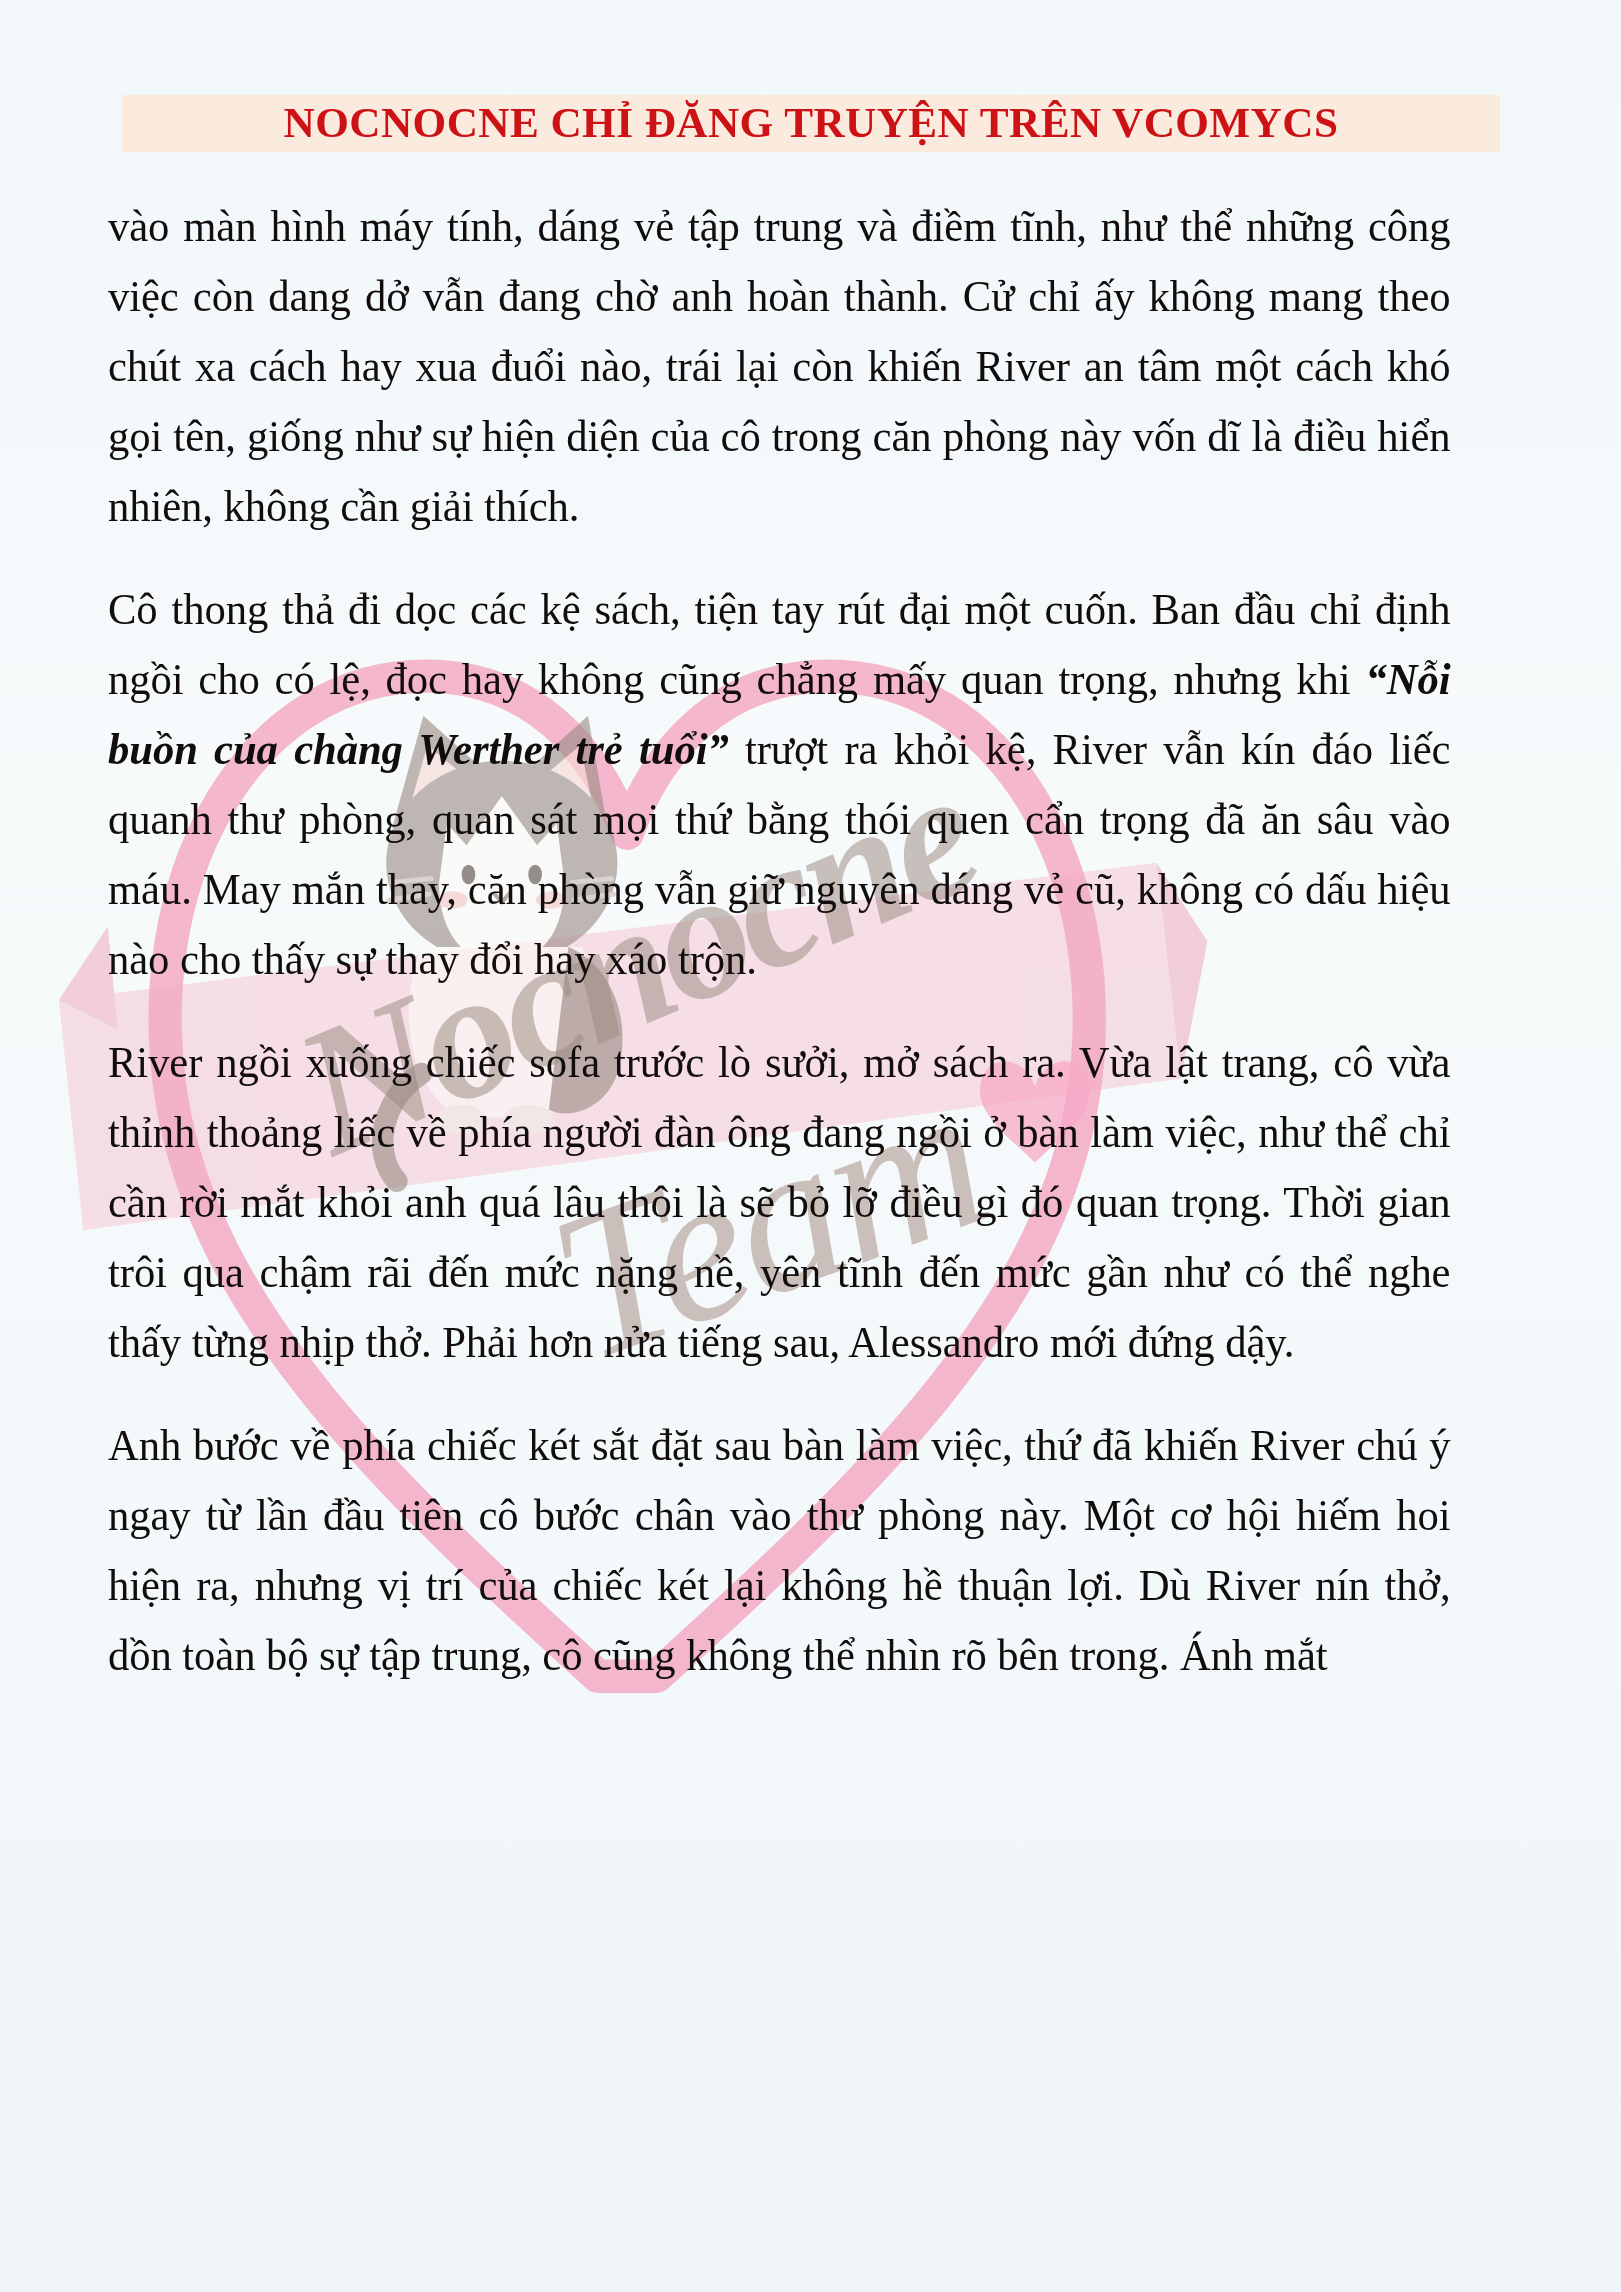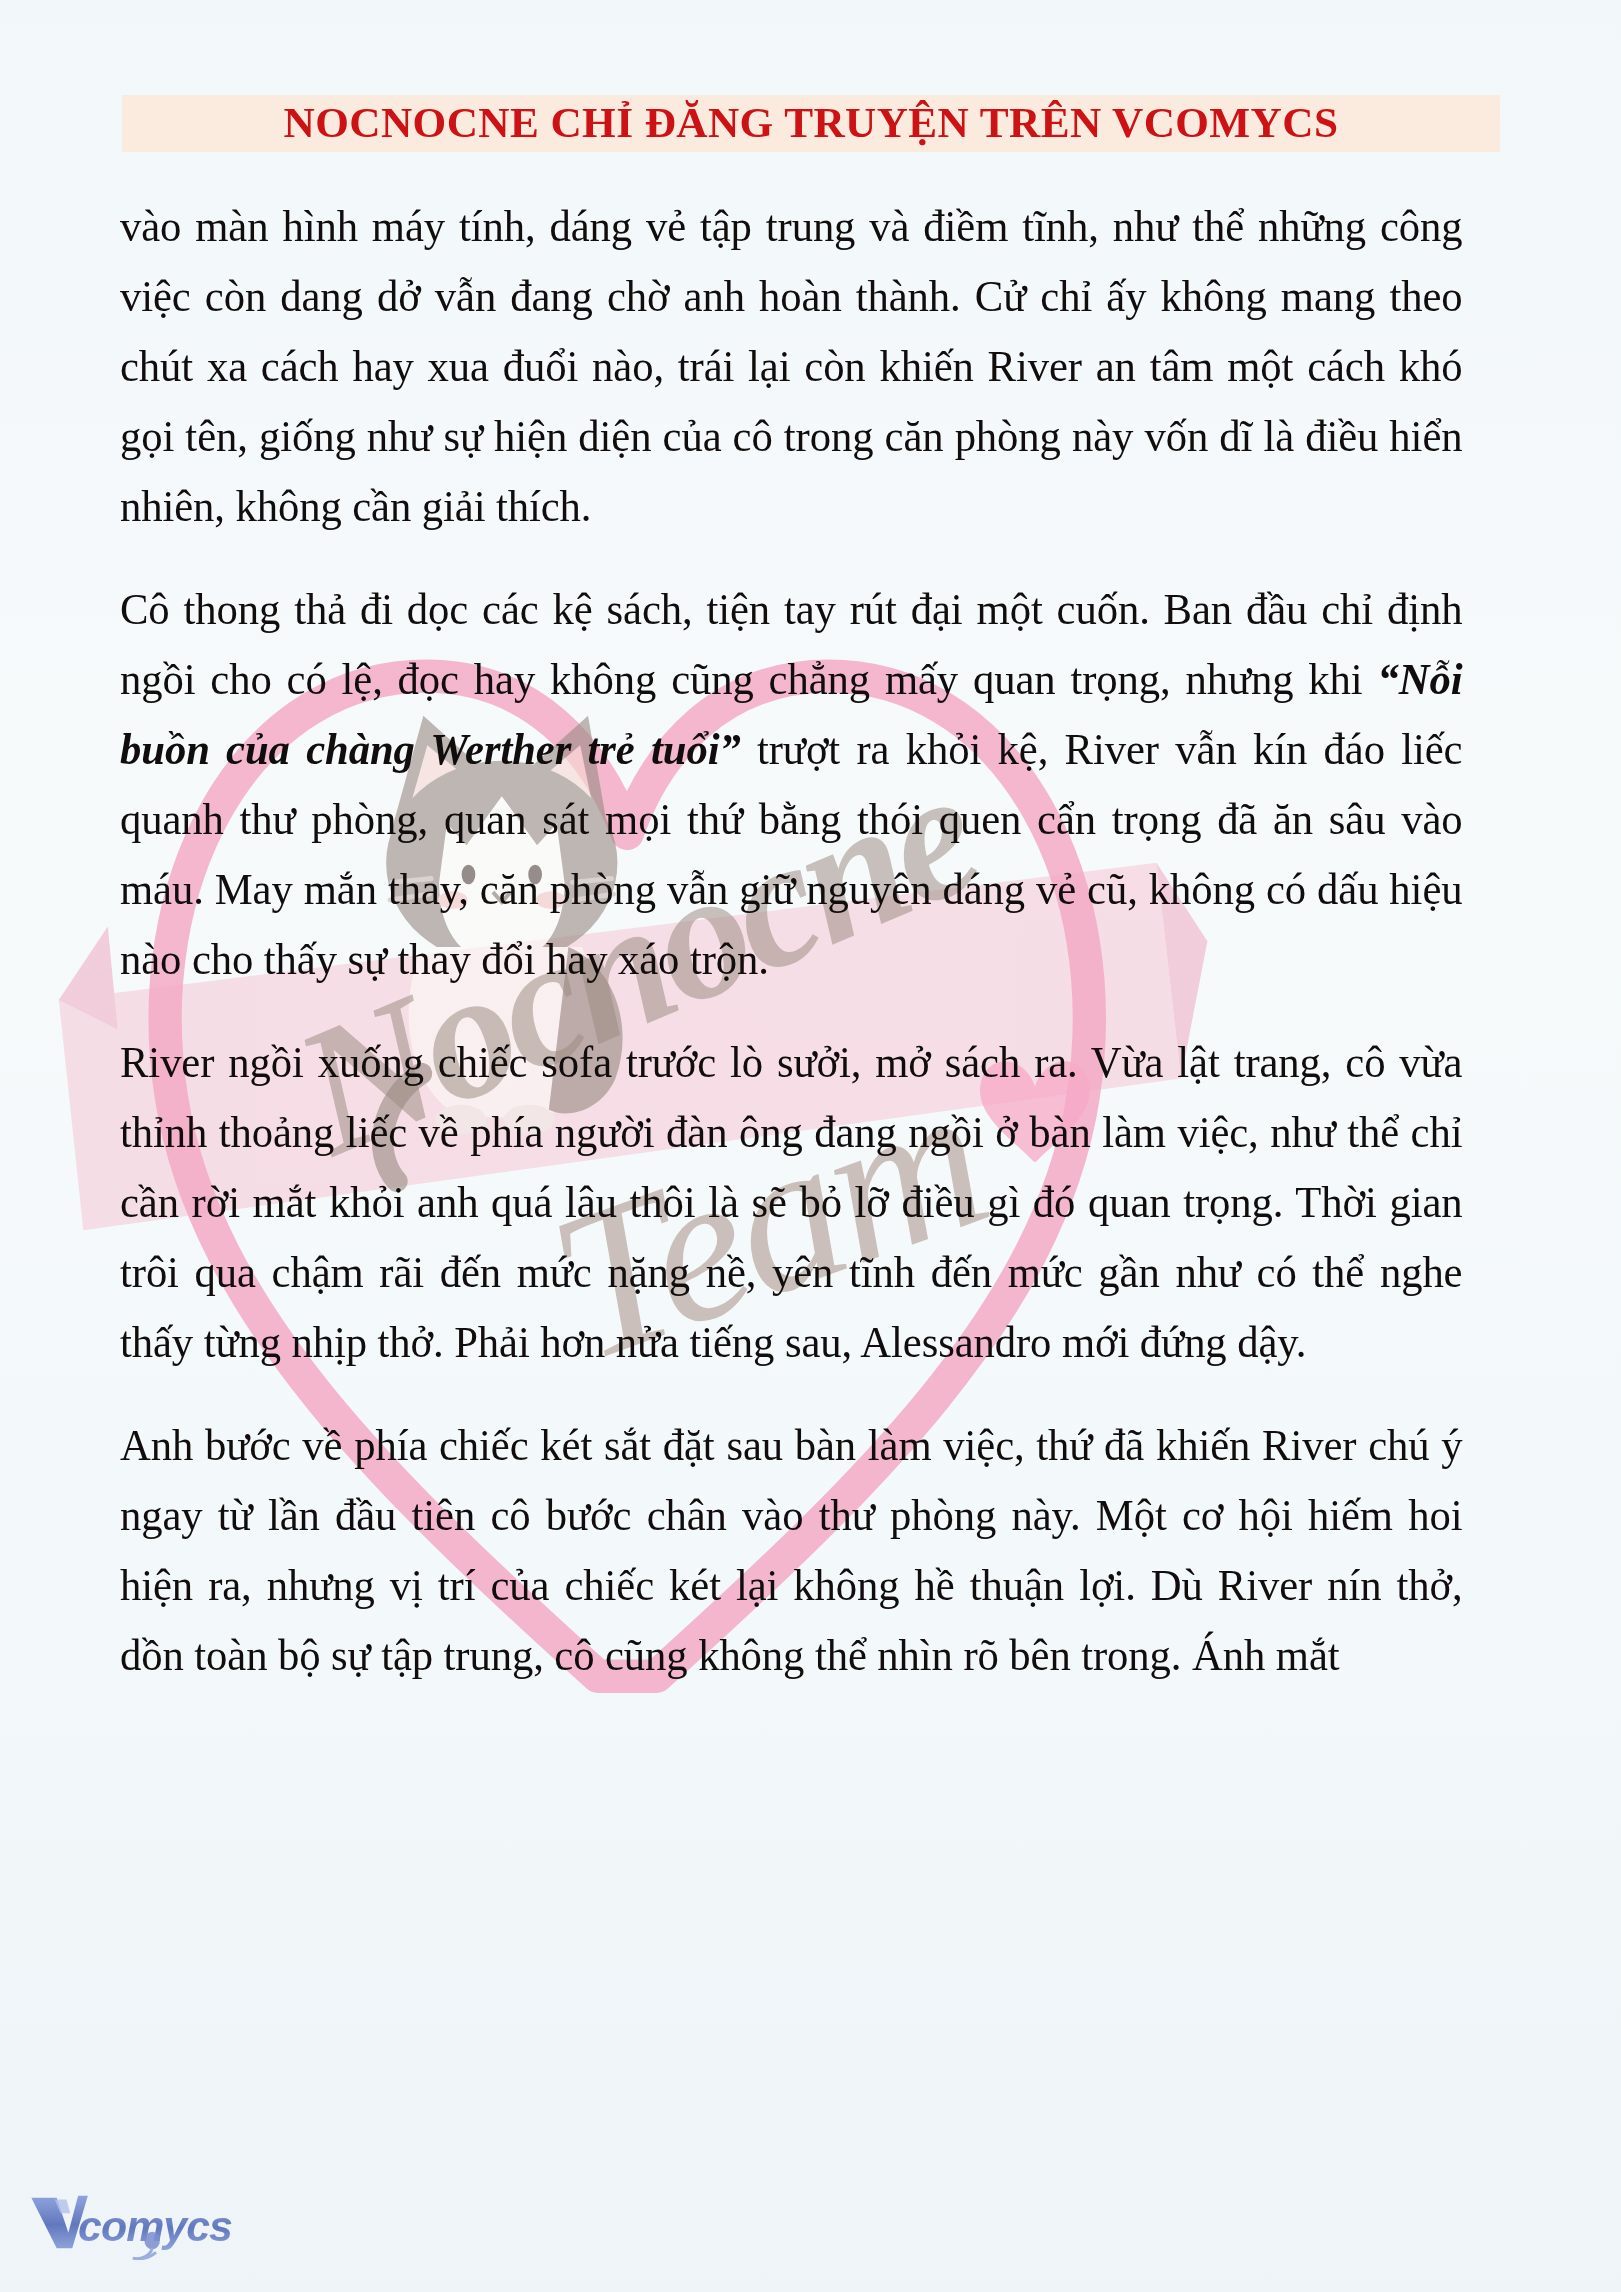--- a/index.html
+++ b/index.html
@@ -60,21 +60,21 @@
     font-weight: bold;
     font-size: 42px;
     letter-spacing: 0.4px;
     white-space: nowrap;
     transform: scaleX(1.03);
   }
 
   
   .content {
     position: absolute;
-    left: 120px;
+    left: 108px;
     top: 192px;
     width: 1384px;
     z-index: 5;
   }
   .para {
     margin: 0 0 33px 0;
     color: #100d0c;
     font-size: 44px;
     line-height: 70px;
     text-align: justify;
@@ -203,36 +203,15 @@
     <p class="para">vào màn hình máy tính, dáng vẻ tập trung và điềm tĩnh, như thể những công việc còn dang dở vẫn đang chờ anh hoàn thành. Cử chỉ ấy không mang theo chút xa cách hay xua đuổi nào, trái lại còn khiến River an tâm một cách khó gọi tên, giống như sự hiện diện của cô trong căn phòng này vốn dĩ là điều hiển nhiên, không cần giải thích.</p>
 
     <p class="para"><span>Cô thong thả đi dọc các kệ sách, tiện tay rút đại một cuốn. Ban đầu chỉ định ngồi cho có lệ, đọc hay không cũng chẳng mấy quan trọng, nhưng khi </span><i>“Nỗi buồn của chàng Werther trẻ tuổi”</i><span> trượt ra khỏi kệ, River vẫn kín đáo liếc quanh thư phòng, quan sát mọi thứ bằng thói quen cẩn trọng đã ăn sâu vào máu. May mắn thay, căn phòng vẫn giữ nguyên dáng vẻ cũ, không có dấu hiệu nào cho thấy sự thay đổi hay xáo trộn.</span></p>
 
     <p class="para">River ngồi xuống chiếc sofa trước lò sưởi, mở sách ra. Vừa lật trang, cô vừa thỉnh thoảng liếc về phía người đàn ông đang ngồi ở bàn làm việc, như thể chỉ cần rời mắt khỏi anh quá lâu thôi là sẽ bỏ lỡ điều gì đó quan trọng. Thời gian trôi qua chậm rãi đến mức nặng nề, yên tĩnh đến mức gần như có thể nghe thấy từng nhịp thở. Phải hơn nửa tiếng sau, Alessandro mới đứng dậy.</p>
 
     <p class="para">Anh bước về phía chiếc két sắt đặt sau bàn làm việc, thứ đã khiến River chú ý ngay từ lần đầu tiên cô bước chân vào thư phòng này. Một cơ hội hiếm hoi hiện ra, nhưng vị trí của chiếc két lại không hề thuận lợi. Dù River nín thở, dồn toàn bộ sự tập trung, cô cũng không thể nhìn rõ bên trong. Ánh mắt</p>
 
   </div>
 
-  <div class="logo">
-    <svg width="225" height="76" viewBox="0 0 230 78">
-      <defs>
-        <linearGradient id="lg" x1="0" y1="0" x2="0" y2="1">
-          <stop offset="0%" stop-color="#8fa4dd"></stop>
-          <stop offset="55%" stop-color="#6278bd"></stop>
-          <stop offset="100%" stop-color="#8ea2d9"></stop>
-        </linearGradient>
-      </defs>
-
-      <path d="M 4 14 L 30 14 L 42 50 L 52 12 L 62 12 L 46 66 L 30 66 Z" fill="url(#lg)"></path>
-      <path d="M 28 16 L 40 16 L 44 30 L 34 30 Z" fill="#b3c1e8" opacity="0.8"></path>
-
-      <text x="52" y="58" font-family="Liberation Sans, DejaVu Sans, sans-serif" font-size="44" font-weight="bold" font-style="italic" fill="url(#lg)" letter-spacing="-1">comycs</text>
-
-      <g opacity="0.85">
-        <ellipse cx="128" cy="58" rx="8" ry="9" fill="#7c8fd0"></ellipse>
-        <path d="M 128 66 C 126 74, 116 78, 108 76 C 116 78, 126 76, 132 70" fill="none" stroke="#8ea2d9" stroke-width="3"></path>
-      </g>
-    </svg>
-  </div>
 
 </div>
 
 
 </body></html>

